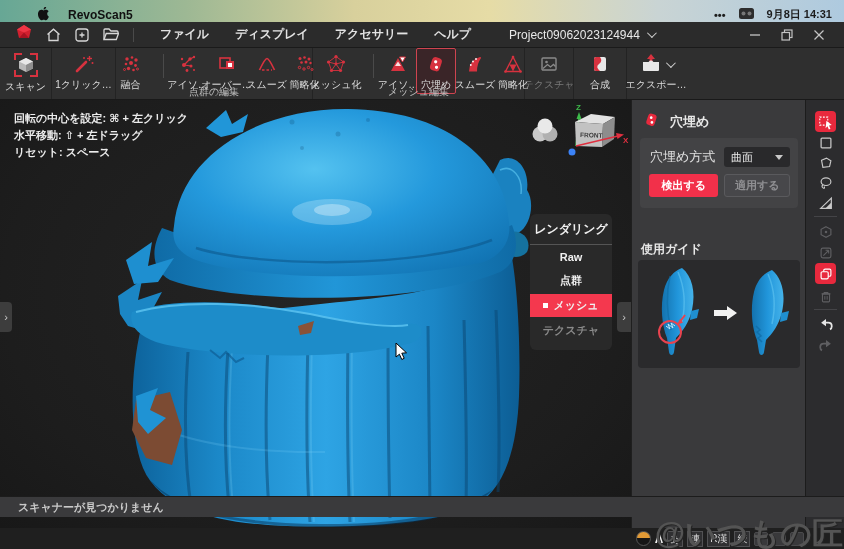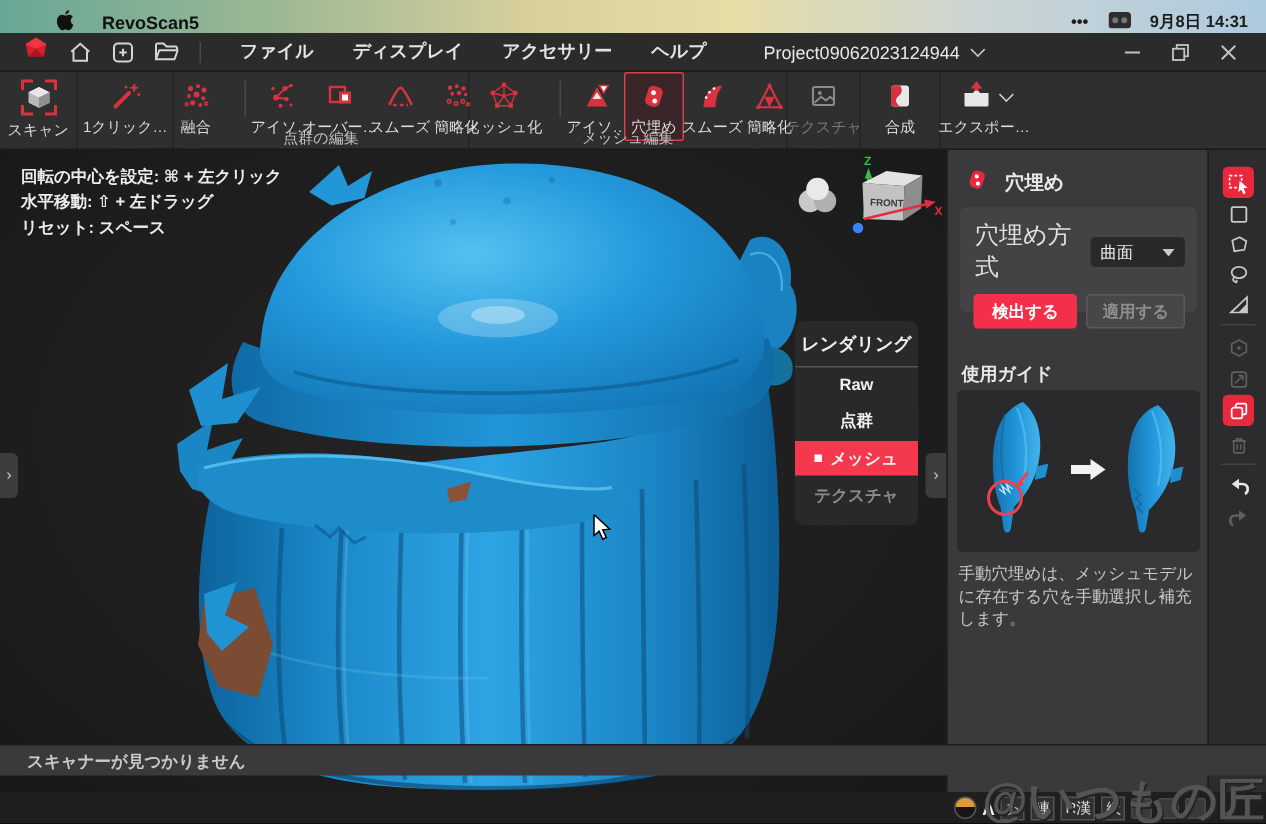--- a/index.html
+++ b/index.html
@@ -65,21 +65,21 @@
   .edge-left { left:0; top:202px; width:12px; height:30px; border-radius:0 4px 4px 0; }
   .edge-right { left:617px; top:202px; width:14px; height:30px; border-radius:4px 0 0 4px; }
 
   
   .sidepanel { position:absolute; left:631px; top:100px; width:174px; height:428px; background:#3a3a3c;
     border-left:1px solid #1f1f1f; color:#e8e8e8; }
   .sp-header { display:flex; align-items:center; gap:9px; padding:10px 0 0 10px; }
   .sp-header .sp-title { font-size:13px; font-weight:bold; }
   .sp-card { position:absolute; left:8px; top:38px; width:158px; height:70px; background:#434345; border-radius:4px; }
   .sp-row1 { display:flex; align-items:center; justify-content:space-between; padding:9px 8px 0 10px; }
-  .sp-label { font-size:16px; color:#e0e0e0; }
+  .sp-label { font-size:13px; color:#e0e0e0; }
   .sp-select { width:66px; height:20px; background:#29292b; border-radius:3px; display:flex; align-items:center;
     padding:0 7px; font-size:11px; color:#ececec; justify-content:space-between; }
   .sel-caret { width:0; height:0; border-left:4px solid transparent; border-right:4px solid transparent; border-top:5px solid #c9c9c9; }
   .sp-btnrow { display:flex; gap:6px; padding:7px 8px 0 9px; }
   .btn { height:23px; border-radius:3px; font-size:11px; font-weight:bold; display:flex; align-items:center; justify-content:center; }
   .btn-detect { width:70px; background:#f2304a; color:#fff; }
   .btn-apply { width:66px; background:#47474a; border:1px solid #5a5a5d; color:#8f8f92; }
   .sp-guide-title { position:absolute; left:9px; top:141px; font-size:12px; font-weight:bold; }
   .sp-guide-img { position:absolute; left:6px; top:160px; width:162px; height:108px; background:#2a2a2c; border-radius:4px; }
   .sp-guide-text { position:absolute; left:7px; top:276px; width:160px; font-size:11px; color:#c8c8c8; line-height:15px; }
@@ -605,21 +605,20 @@
         </g>
         <g transform="translate(106,8)">
           <path d="M28,2 C38,10 42,26 38,44 C35,57 28,66 22,72 L20,84 C19.5,88 15.5,88 15,84 L13,72 C8,60 6,40 10,24 C13,12 20,5 28,2 Z" fill="url(#gBlade)"></path>
           <path d="M37,45 L45,43 L43,52 L36,54 Z" fill="#1f8fd0"></path>
           <path d="M24,6 C30,20 32,38 28,56" fill="none" stroke="#66c9f2" stroke-width="1.5" opacity=".55"></path>
           <path d="M12,58 l4,4 l-3,2 l4,4 l-3,2 l4,4" fill="none" stroke="#0e6aa4" stroke-width="1.5" opacity=".7"></path>
         </g>
       </svg>
     </div>
 
-    <div class="sp-guide-text">手動穴埋めは、メッシュモデルに存在する穴を手動選択し補充します。</div>
   </div>
 
   <div class="righttools">
     <div class="rt-btn active" style="top:11px">
       <svg width="16" height="16" viewBox="0 0 18 18">
           <rect x="2" y="3.5" width="9" height="9" fill="none" stroke="#fff" stroke-width="1.2" stroke-dasharray="2,1.6"></rect>
           <polygon points="9.5,7.5 15.5,12.5 12.4,13 14,16.5 12.2,17.4 10.7,13.9 8.5,16" fill="#fff"></polygon>
         </svg>
     </div>
     <div class="rt-btn" style="top:32px">

